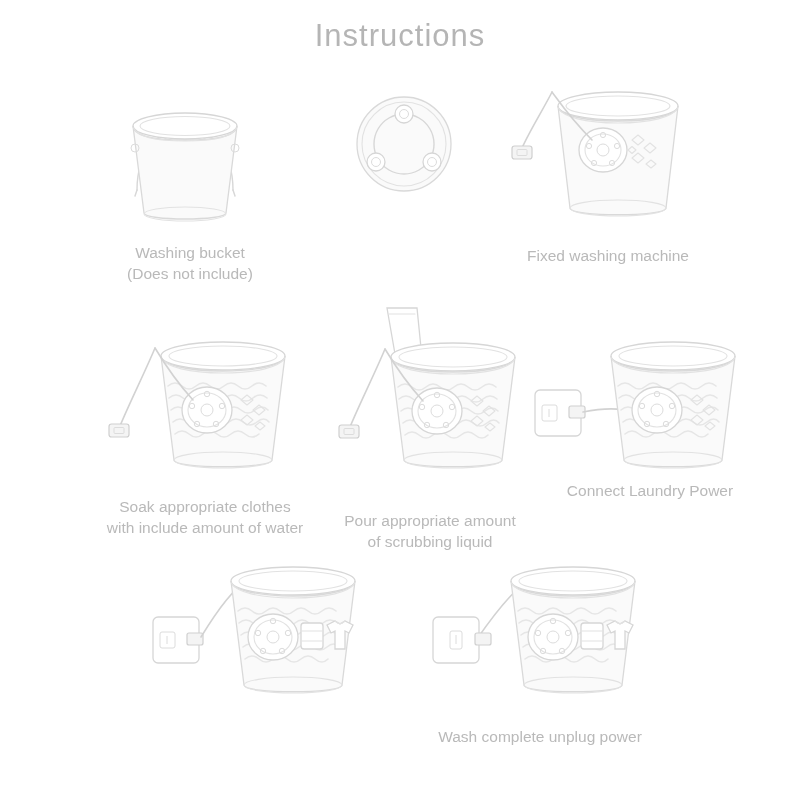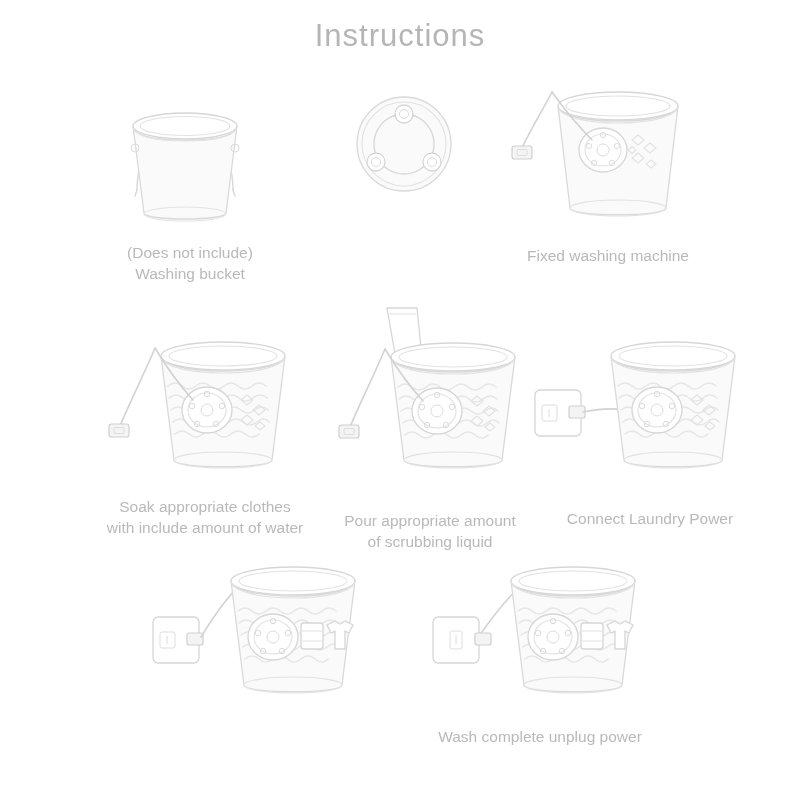--- a/index.html
+++ b/index.html
@@ -116,22 +116,22 @@
 
       <path class="fill-lite" d="M23 48 C 23 56, 38 62, 75 62 C 112 62, 127 56, 127 48 L 116 135 C 116 143, 34 143, 34 135 Z"></path>
       <path class="stroke-lite" d="M23.5 50 C 27 58, 45 63, 75 63 C 105 63, 123 58, 126.5 50"></path>
       <ellipse class="stroke-lite" cx="75" cy="136" rx="41" ry="7"></ellipse>
 
       <circle class="tiny" cx="25" cy="70" r="4"></circle>
       <circle class="tiny" cx="125" cy="70" r="4"></circle>
     </svg>
   </div>
   <div class="caption" style="left:0px; top:242px; width:380px;">
+    <div>Washing bucket</div>
     <div>(Does not include)</div>
-    <div>Washing bucket</div>
   </div>
 
   <div class="cell" style="left:340px; top:92px; width:128px; height:110px;">
     <svg class="art" viewBox="0 0 128 110">
       <circle class="fill-lite" cx="64" cy="52" r="47"></circle>
       <circle class="stroke-lite" cx="64" cy="52" r="42"></circle>
       <path class="stroke" d="M64 22 A 30 30 0 0 1 90 67 A 30 30 0 0 1 38 67 A 30 30 0 0 1 64 22 Z"></path>
       <circle class="fill-white" cx="64" cy="22" r="9"></circle>
       <circle class="fill-white" cx="92" cy="70" r="9"></circle>
       <circle class="fill-white" cx="36" cy="70" r="9"></circle>
@@ -289,21 +289,21 @@
       <circle class="tiny" cx="141" cy="94" r="2.7"></circle>
       <circle class="tiny" cx="122" cy="94" r="2.7"></circle>
       <circle class="tiny" cx="117" cy="76" r="2.7"></circle>
 
       <path class="stroke-lite" d="M166 70 l 6 -5 l 6 5 l -6 5 Z"></path>
       <path class="stroke-lite" d="M178 80 l 6 -5 l 6 5 l -6 5 Z"></path>
       <path class="stroke-lite" d="M166 90 l 6 -5 l 6 5 l -6 5 Z"></path>
       <path class="stroke-lite" d="M180 96 l 5 -4 l 5 4 l -5 4 Z"></path>
     </svg>
   </div>
-  <div class="caption" style="left:520px; top:508px; width:260px;">
+  <div class="caption" style="left:520px; top:480px; width:260px;">
     <div>Connect Laundry Power</div>
   </div>
 
   <div class="cell" style="left:145px; top:555px; width:220px; height:160px;">
     <svg class="art" viewBox="0 0 220 160">
 
       <rect class="fill-white" x="8" y="62" width="46" height="46" rx="5"></rect>
       <rect class="tiny" x="15" y="77" width="15" height="16" rx="2"></rect>
       <path class="tiny" d="M22 81 v 8"></path>
       <rect class="plug-body" x="42" y="78" width="16" height="12" rx="2"></rect>

